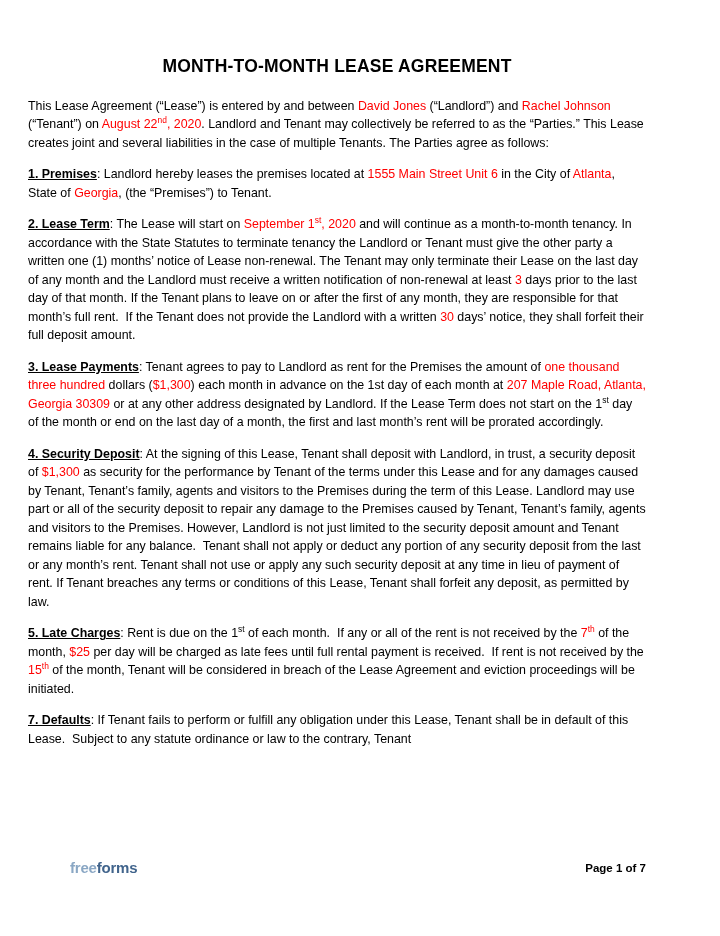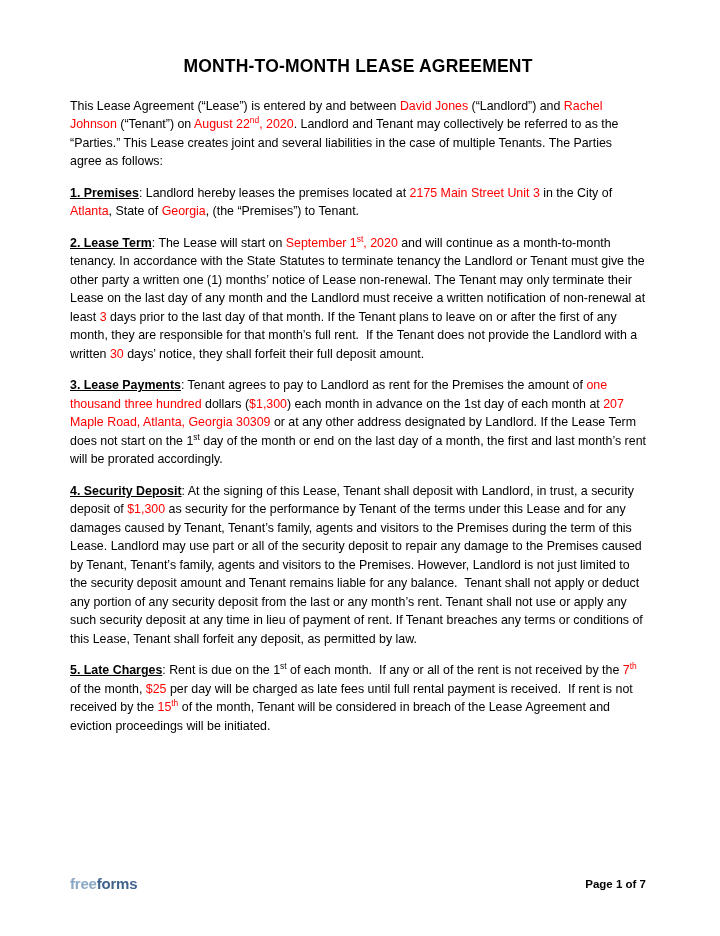--- a/index.html
+++ b/index.html
@@ -12,21 +12,21 @@
     background: #ffffff;
     font-family: "Liberation Sans", sans-serif;
     color: #000000;
     overflow: hidden;
   }
   .page {
     position: relative;
     width: 720px;
     height: 936px;
     box-sizing: border-box;
-    padding: 48px 74px 0 70px;
+    padding: 48px 74px 0 28px;
     background: #ffffff;
   }
   .doc-title {
     text-align: center;
     font-size: 17.5px;
     font-weight: bold;
     letter-spacing: 0.2px;
     margin: 8px 0 20px 0;
   }
   p.para {
@@ -45,21 +45,21 @@
   }
   sup {
     font-size: 0.68em;
     vertical-align: super;
     line-height: 0;
   }
   .footer {
     position: absolute;
     left: 70px;
     right: 74px;
-    bottom: 44px;
+    bottom: 60px;
     height: 20px;
   }
   .logo {
     position: absolute;
     left: 0;
     bottom: 0;
     font-size: 15px;
     font-weight: bold;
     letter-spacing: -0.2px;
     color: #6d8fb3;
@@ -86,39 +86,42 @@
 
 <div class="page">
 
   <h1 class="doc-title">MONTH-TO-MONTH LEASE AGREEMENT</h1>
 
   <p class="para">
     <span>This Lease Agreement (“Lease”) is entered by and between </span><span class="red">David Jones</span><span> (“Landlord”) and </span><span class="red">Rachel Johnson</span><span> (“Tenant”) on </span><span class="red">August 22</span><sup class="red">nd</sup><span class="red">, 2020</span><span>. Landlord and Tenant may collectively be referred to as the “Parties.” This Lease creates joint and several liabilities in the case of multiple Tenants. The Parties agree as follows:</span>
   </p>
 
   <p class="para">
-    <span class="b">1. Premises</span><span>: </span><span>Landlord hereby leases the premises located at </span><span class="red">2175 Main Street Unit 3</span><span> in the City of </span><span class="red">Atlanta</span><span>, State of </span><span class="red">Georgia</span><span>, (the “Premises”) to Tenant.</span>
+    <span class="b">1. Premises</span><span>: </span><span>Landlord hereby leases the premises located at </span><span class="red">1555 Main Street Unit 6</span><span> in the City of </span><span class="red">Atlanta</span><span>, State of </span><span class="red">Georgia</span><span>, (the “Premises”) to Tenant.</span>
   </p>
 
   <p class="para">
     <span class="b">2. Lease Term</span><span>: The Lease will start on </span><span class="red">September 1</span><sup class="red">st</sup><span class="red">, 2020</span><span> and will continue as a month-to-month tenancy. In accordance with the State Statutes to terminate tenancy the Landlord or Tenant must give the other party a written one (1) months’ notice of Lease non-renewal. The Tenant may only terminate their Lease on the last day of any month and the Landlord must receive a written notification of non-renewal at least </span><span class="red">3</span><span> days prior to the last day of that month. If the Tenant plans to leave on or after the first of any month, they are responsible for that month’s full rent.&nbsp; If the Tenant does not provide the Landlord with a written </span><span class="red">30</span><span> days’ notice, they shall forfeit their full deposit amount.</span>
   </p>
 
   <p class="para">
     <span class="b">3. Lease Payments</span><span>: Tenant agrees to pay to Landlord as rent for the Premises the amount of </span><span class="red">one thousand three hundred</span><span> dollars (</span><span class="red">$1,300</span><span>) each month in advance on the 1st day of each month at </span><span class="red">207 Maple Road, Atlanta, Georgia 30309</span><span> or at any other address designated by Landlord. If the Lease Term does not start on the 1</span><sup>st</sup><span> day of the month or end on the last day of a month, the first and last month’s rent will be prorated accordingly.</span>
   </p>
 
   <p class="para">
     <span class="b">4. Security Deposit</span><span>: At the signing of this Lease, Tenant shall deposit with Landlord, in trust, a security deposit of </span><span class="red">$1,300</span><span> as security for the performance by Tenant of the terms under this Lease and for any damages caused by Tenant, Tenant’s family, agents and visitors to the Premises during the term of this Lease. Landlord may use part or all of the security deposit to repair any damage to the Premises caused by Tenant, Tenant’s family, agents and visitors to the Premises. However, Landlord is not just limited to the security deposit amount and Tenant remains liable for any balance.&nbsp; Tenant shall not apply or deduct any portion of any security deposit from the last or any month’s rent. Tenant shall not use or apply any such security deposit at any time in lieu of payment of rent. If Tenant breaches any terms or conditions of this Lease, Tenant shall forfeit any deposit, as permitted by law.</span>
   </p>
 
   <p class="para">
     <span class="b">5. Late Charges</span><span>: Rent is due on the </span><span>1</span><sup>st</sup><span> of each month.&nbsp; If any or all of the rent is not received by the </span><span class="red">7</span><sup class="red">th</sup><span> of the month, </span><span class="red">$25</span><span> per day will be charged as late fees until full rental payment is received.&nbsp; If rent is not received by the </span><span class="red">15</span><sup class="red">th</sup><span> of the month, Tenant will be considered in breach of the Lease Agreement and eviction proceedings will be initiated.</span>
   </p>
 
 
+  <p class="para">
+    <span class="b">7. Defaults</span><span>: If Tenant fails to perform or fulfill any obligation under this Lease, Tenant shall be in default of this Lease.&nbsp; Subject to any statute ordinance or law to the contrary, Tenant</span>
+  </p>
 
   <div class="footer">
     <div class="logo"><span class="free">free</span><span class="forms">forms</span></div>
     <div class="page-num">Page 1 of 7</div>
   </div>
 
 </div>
 
 </body></html>

